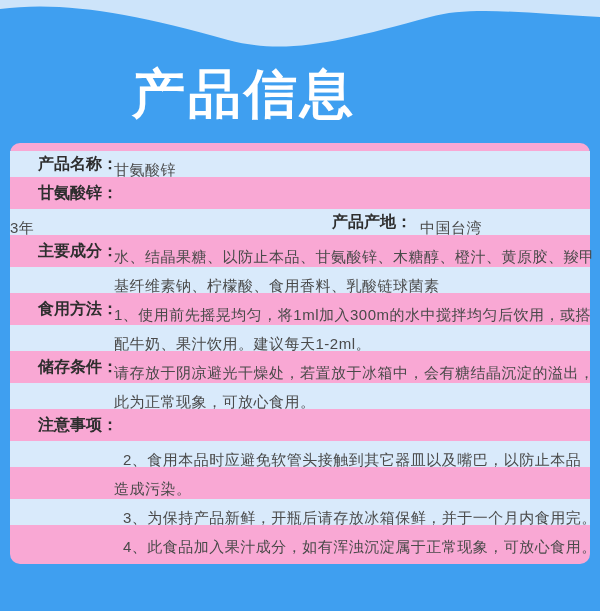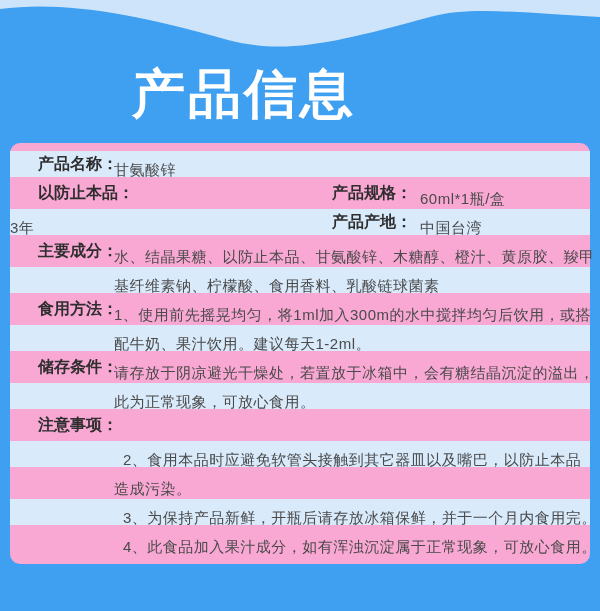--- a/index.html
+++ b/index.html
@@ -67,25 +67,21 @@
   <div class="page-title">产品信息</div>
 
   <div class="card">
 
     <div class="line shaded">
       <span class="lbl">产品名称：</span>
       <span class="val">甘氨酸锌</span>
     </div>
 
     <div class="line">
-      <span class="lbl">以防止本品：</span>
-      <span class="pair2">
-        <span class="lbl2">产品规格：</span>
-        <span class="val">60ml*1瓶/盒</span>
-      </span>
+      <span class="lbl">甘氨酸锌：</span>
     </div>
 
     <div class="line shaded">
       <span class="val">3年</span>
       <span class="pair2">
         <span class="lbl2">产品产地：</span>
         <span class="val">中国台湾</span>
       </span>
     </div>
 

